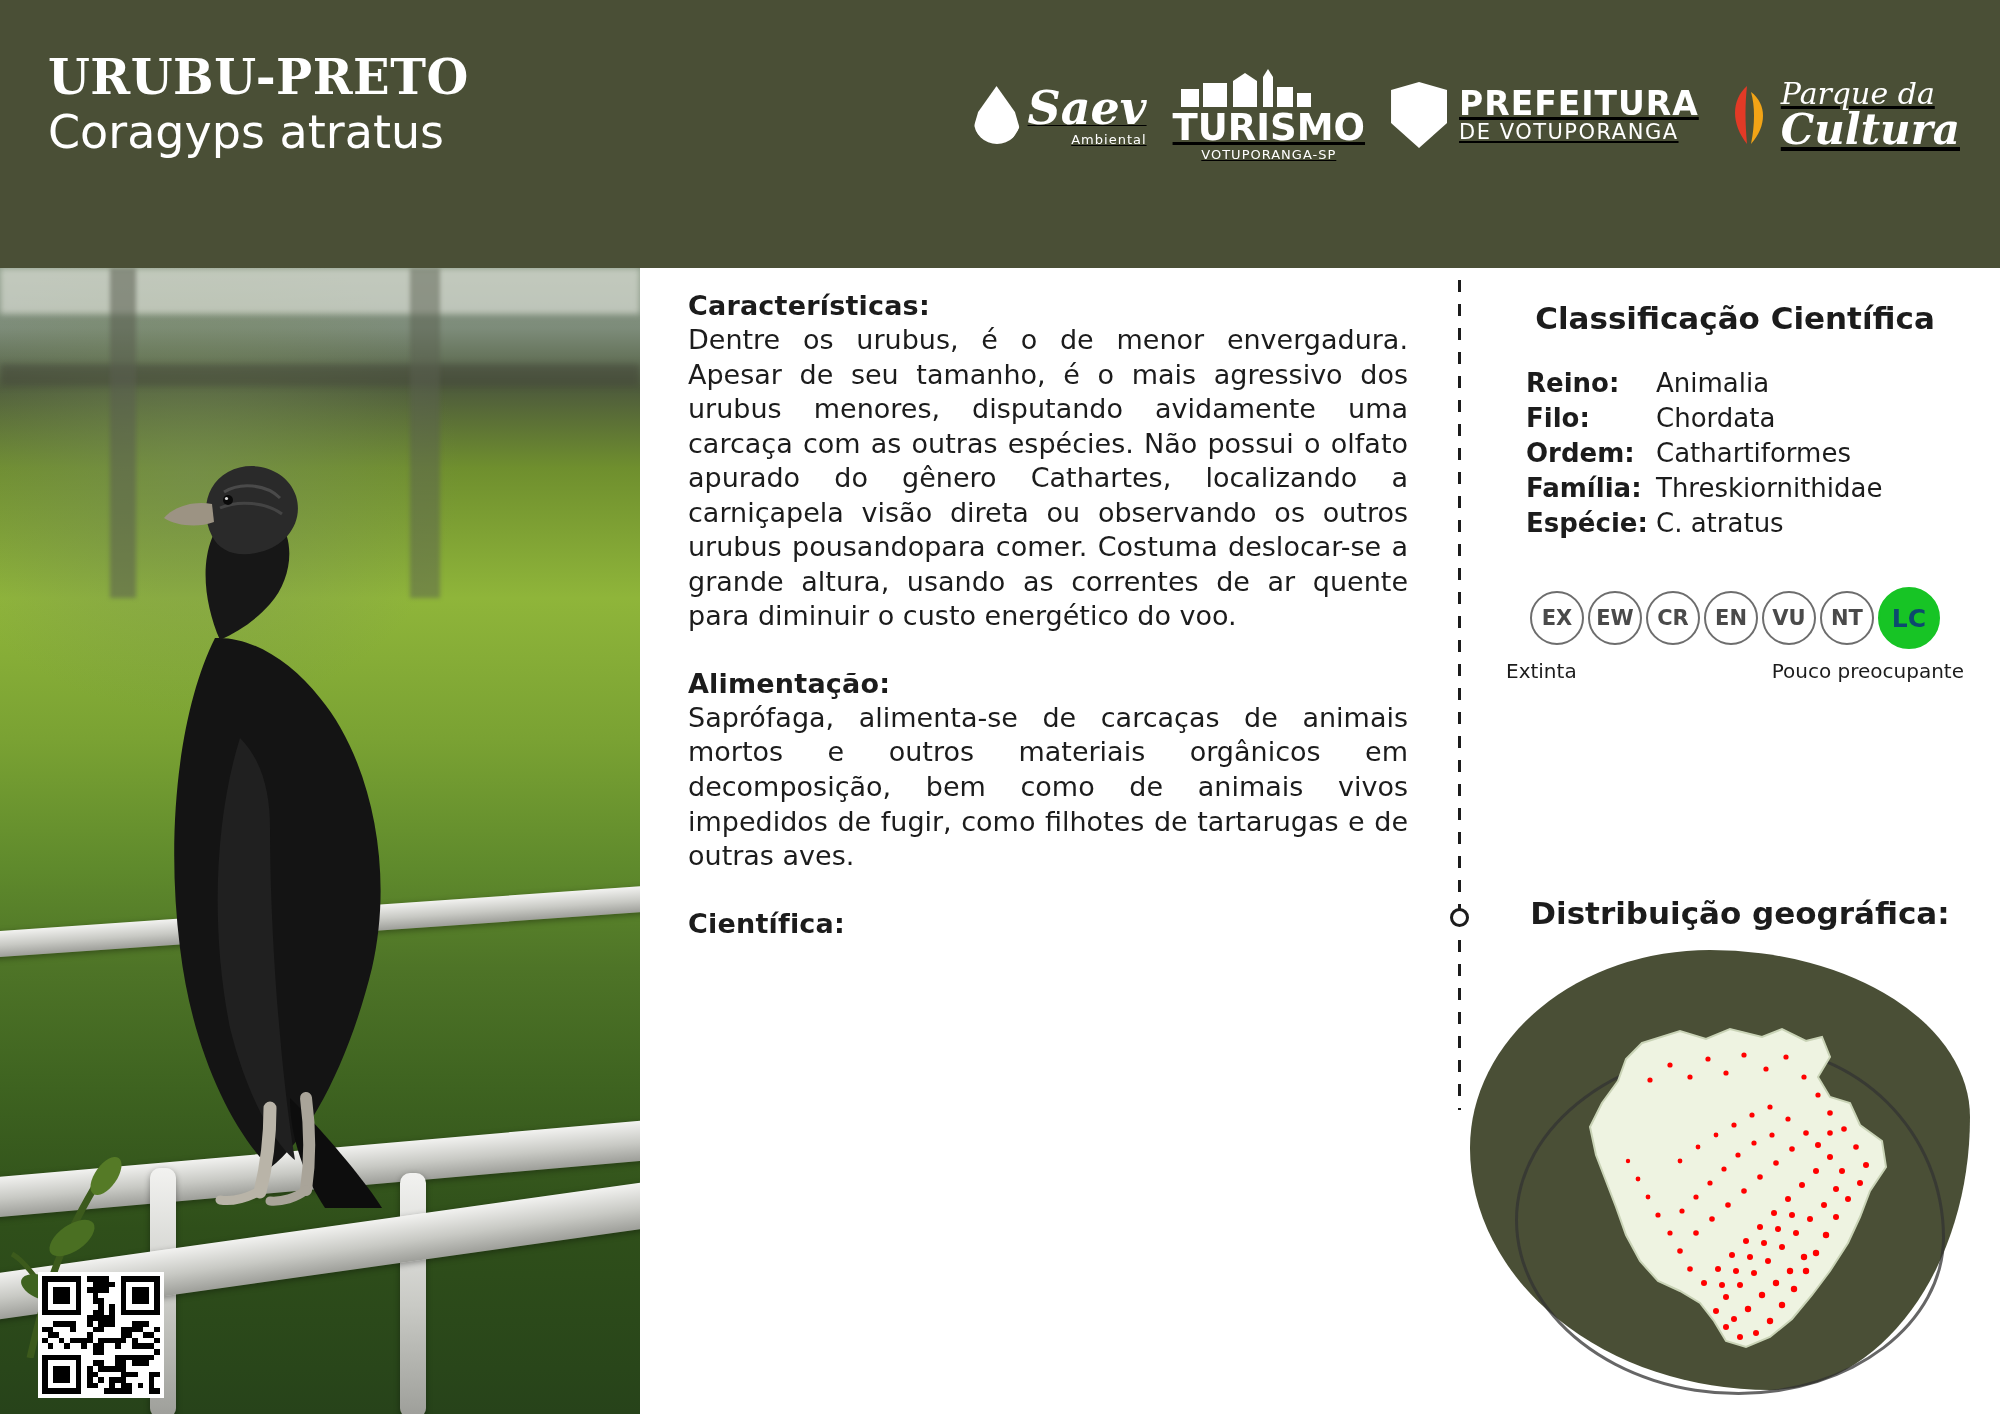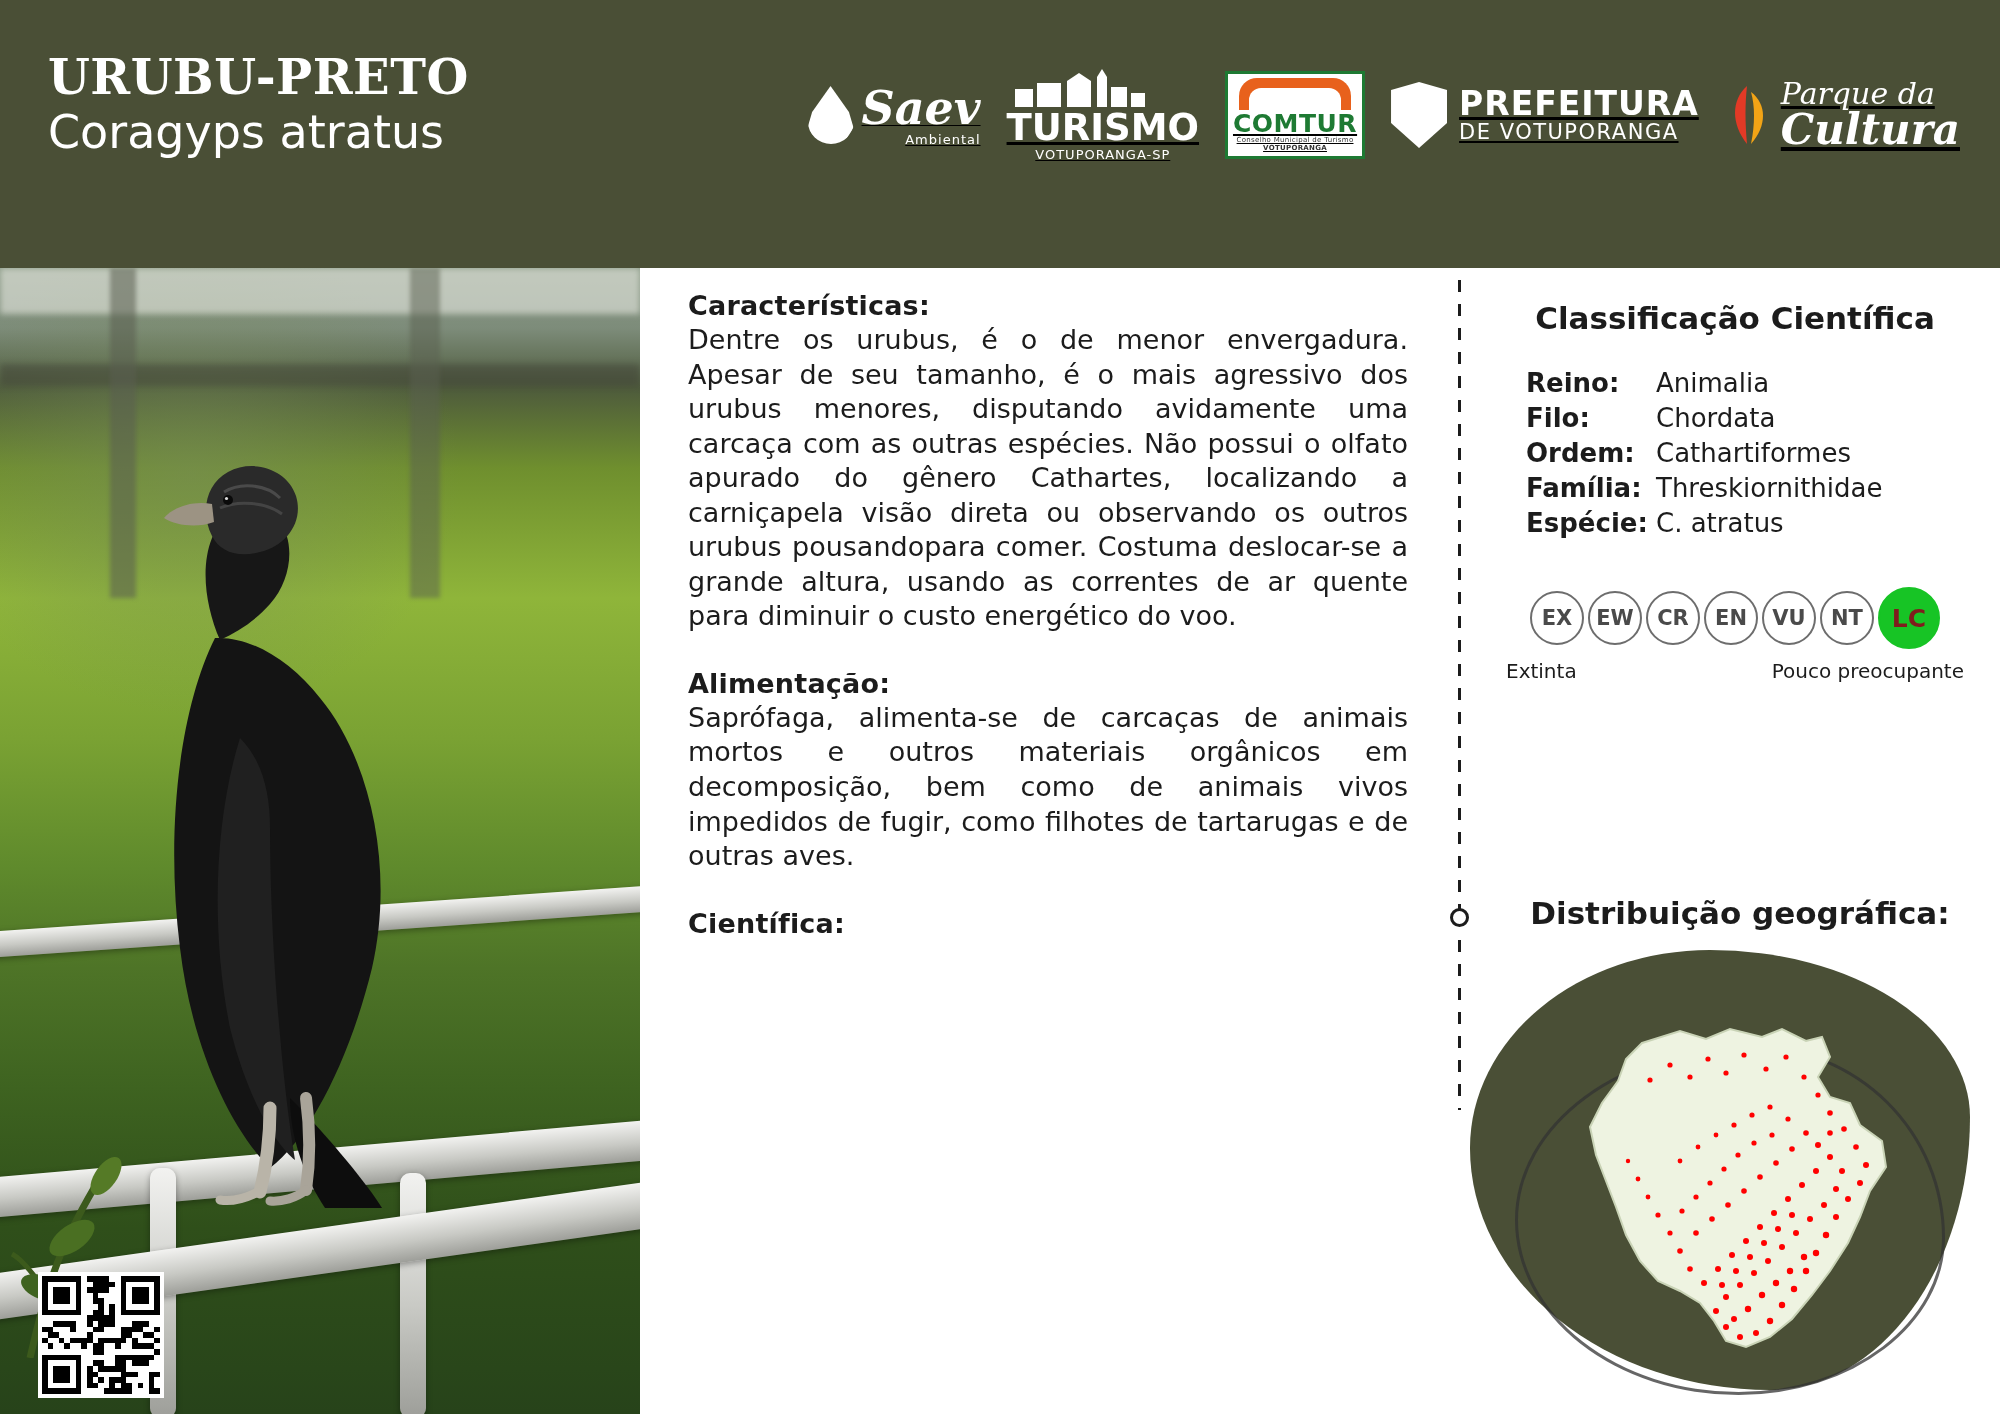--- a/index.html
+++ b/index.html
@@ -295,21 +295,21 @@
     border: 2px solid #6d6d6d;
     color: #4a4a4a;
     font-size: 21px;
     font-weight: 700;
     display: flex; align-items: center; justify-content: center;
     background: #fff;
   }
   .iucn-badge.active {
     background: #17c425;
     border-color: #17c425;
-    color: #7f1d1d;
+    color: #0c4a6e;
     width: 62px; height: 62px;
     font-size: 25px;
   }
   .iucn-labels {
     display: flex;
     justify-content: space-between;
     margin-top: 10px;
     padding: 0 6px;
     font-size: 20px;
     color: #1c1c1c;
@@ -387,26 +387,20 @@
           <rect x="90" y="8" width="10" height="30" fill="#fff"></rect>
           <polygon points="95,0 90,8 100,8" fill="#fff"></polygon>
           <rect x="104" y="18" width="16" height="20" fill="#fff"></rect>
           <rect x="124" y="24" width="14" height="14" fill="#fff"></rect>
         </svg>
         <div class="turismo-word">TURISMO</div>
         <div class="turismo-sub">VOTUPORANGA-SP</div>
       </div>
     </div>
 
-    <div class="logo logo-comtur">
-      <div class="comtur-arc"></div>
-      <div class="comtur-word">COMTUR</div>
-      <div class="comtur-sub">Conselho Municipal de Turismo</div>
-      <div class="comtur-sub" style="font-weight:700">VOTUPORANGA</div>
-    </div>
 
     <div class="logo logo-pref">
       <span class="pref-shield"></span>
       <span class="pref-text">
         <div class="pref-name">PREFEITURA</div>
         <div class="pref-sub">DE VOTUPORANGA</div>
       </span>
     </div>
 
     <div class="logo logo-parque">

